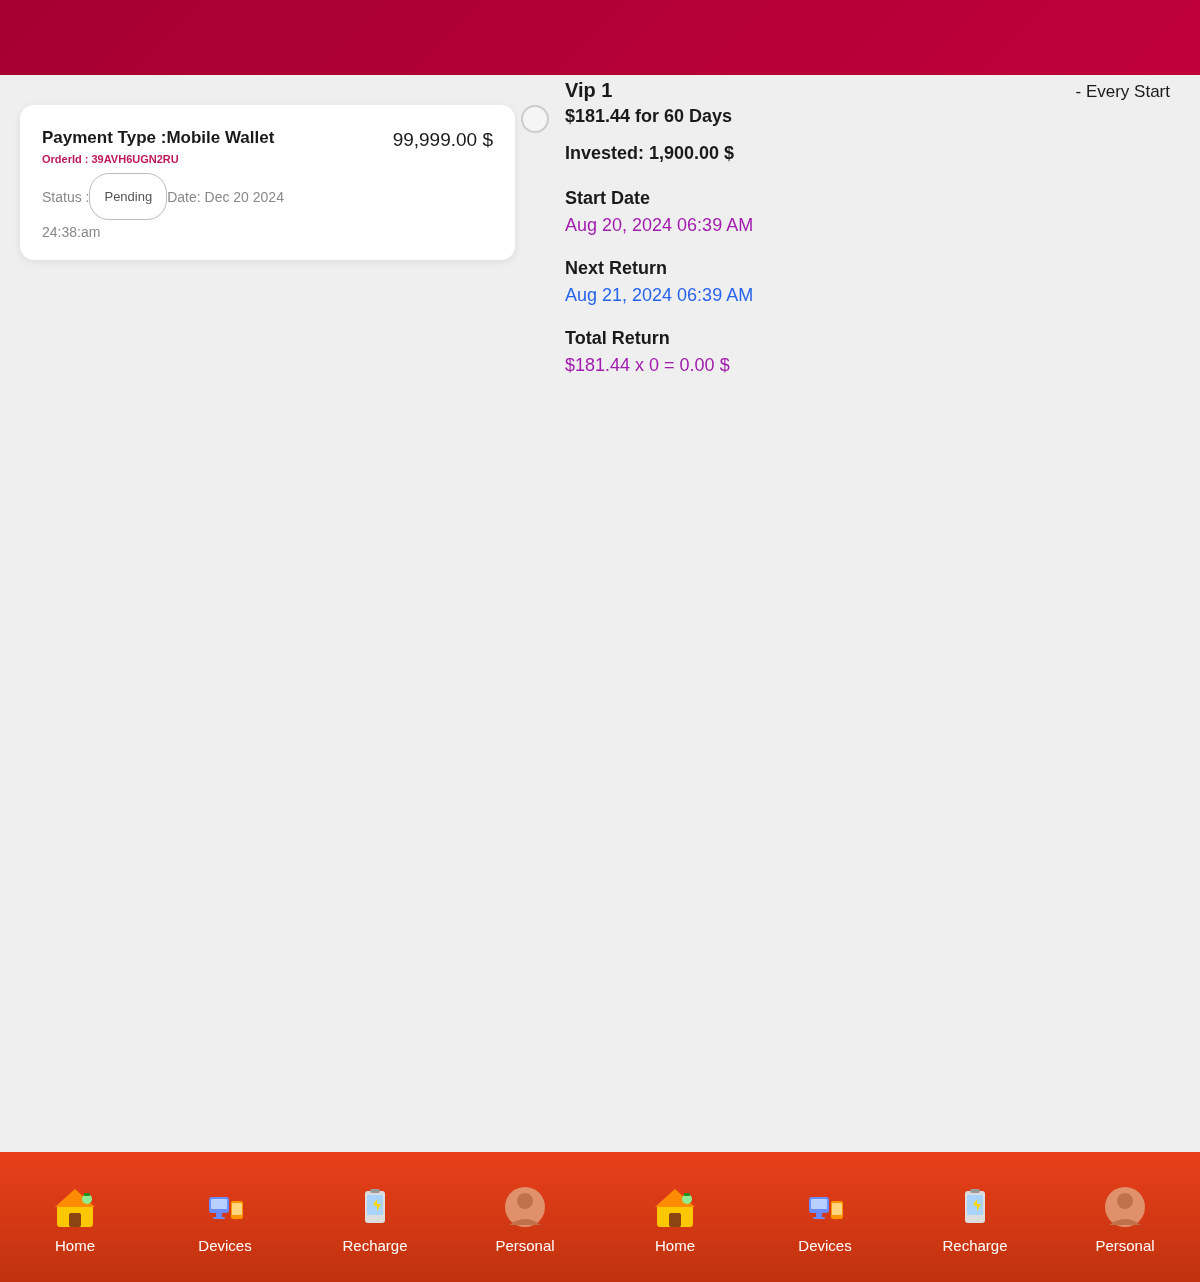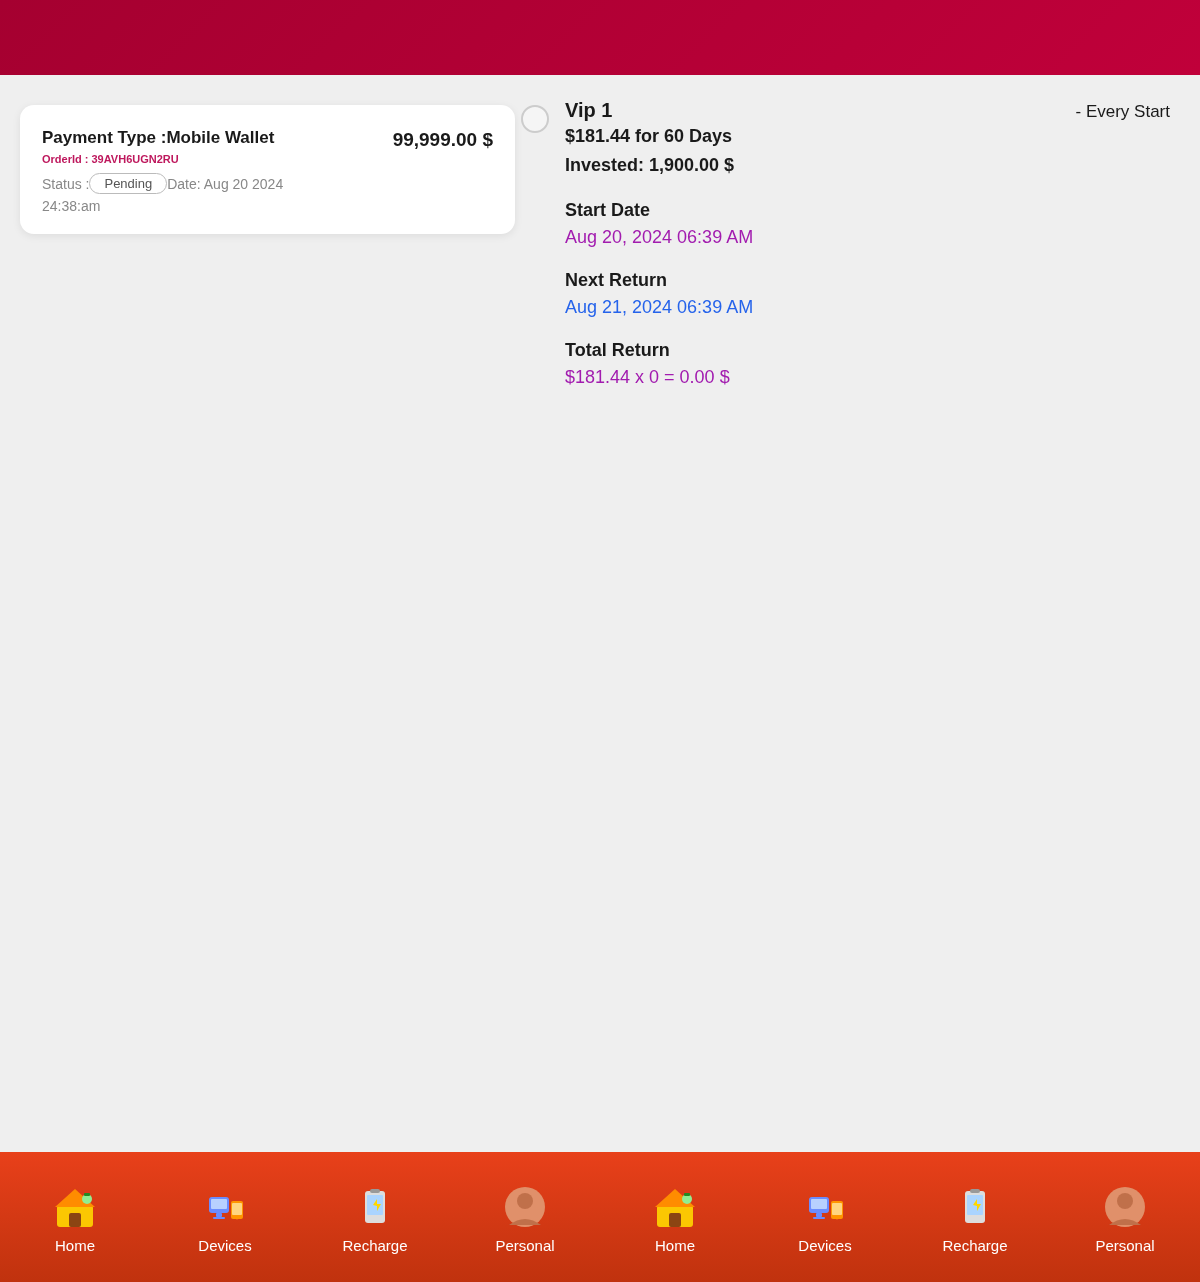--- a/index.html
+++ b/index.html
@@ -75,52 +75,52 @@
     }
 
     .status-label {
       font-size: 14px;
       color: #888;
     }
 
     .status-badge {
       border: 1.5px solid #bbb;
       border-radius: 20px;
-      padding: 2px 14px;
+      padding: 15px 14px;
       font-size: 13px;
       color: #555;
       background: #fff;
     }
 
     .date-label {
       font-size: 14px;
       color: #888;
     }
 
     .time-label {
       font-size: 14px;
       color: #888;
       margin-top: 4px;
     }
 
     .payment-amount {
       font-size: 19px;
-      font-weight: 700;
+      font-weight: 400;
       color: #1a1a1a;
       text-align: right;
       white-space: nowrap;
       margin-left: 34px;
       padding-top: 4px;
     }
 
     
     .right-panel {
       flex: 1;
       background: #efefef;
-      padding: 24px 30px;
+      padding: 4px 30px;
       position: relative;
     }
 
     
     .radio-circle {
       position: absolute;
       left: -14px;
       top: 30px;
       width: 28px;
       height: 28px;
@@ -144,21 +144,21 @@
 
     .every-days {
       font-size: 17px;
       color: #1a1a1a;
     }
 
     .vip-price {
       font-size: 18px;
       font-weight: 600;
       color: #1a1a1a;
-      margin-bottom: 8px;
+      margin-bottom: 16px;
     }
 
     .invested {
       font-size: 18px;
       font-weight: 600;
       color: #1a1a1a;
       margin-bottom: 24px;
     }
 
     .section-label {
@@ -240,21 +240,21 @@
 <div class="main-content">
 
   <div class="left-panel">
     <div class="payment-card">
       <div class="payment-card-left">
         <div class="payment-type">Payment Type :Mobile Wallet</div>
         <div class="order-id">OrderId : 39AVH6UGN2RU</div>
         <div class="status-row">
           <span class="status-label">Status :</span>
           <span class="status-badge">Pending</span>
-          <span class="date-label">Date: Aug 20 2024</span>
+          <span class="date-label">Date: Dec 20 2024</span>
         </div>
         <div class="time-label">24:38:am</div>
       </div>
       <div class="payment-amount">99,999.00 $</div>
     </div>
   </div>
 
   <div class="right-panel">
     <div class="radio-circle"></div>
 

